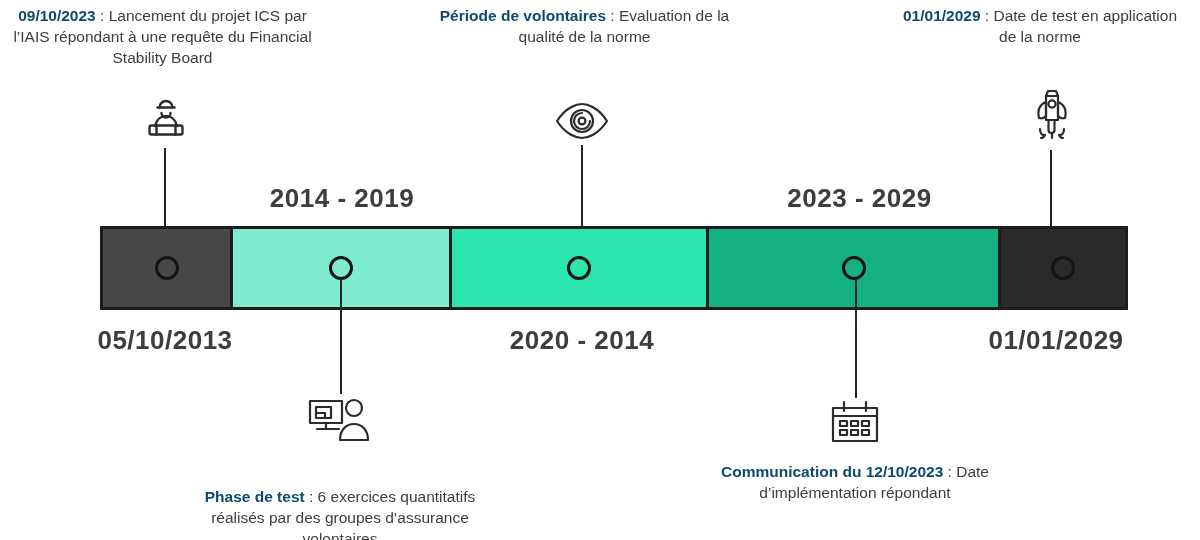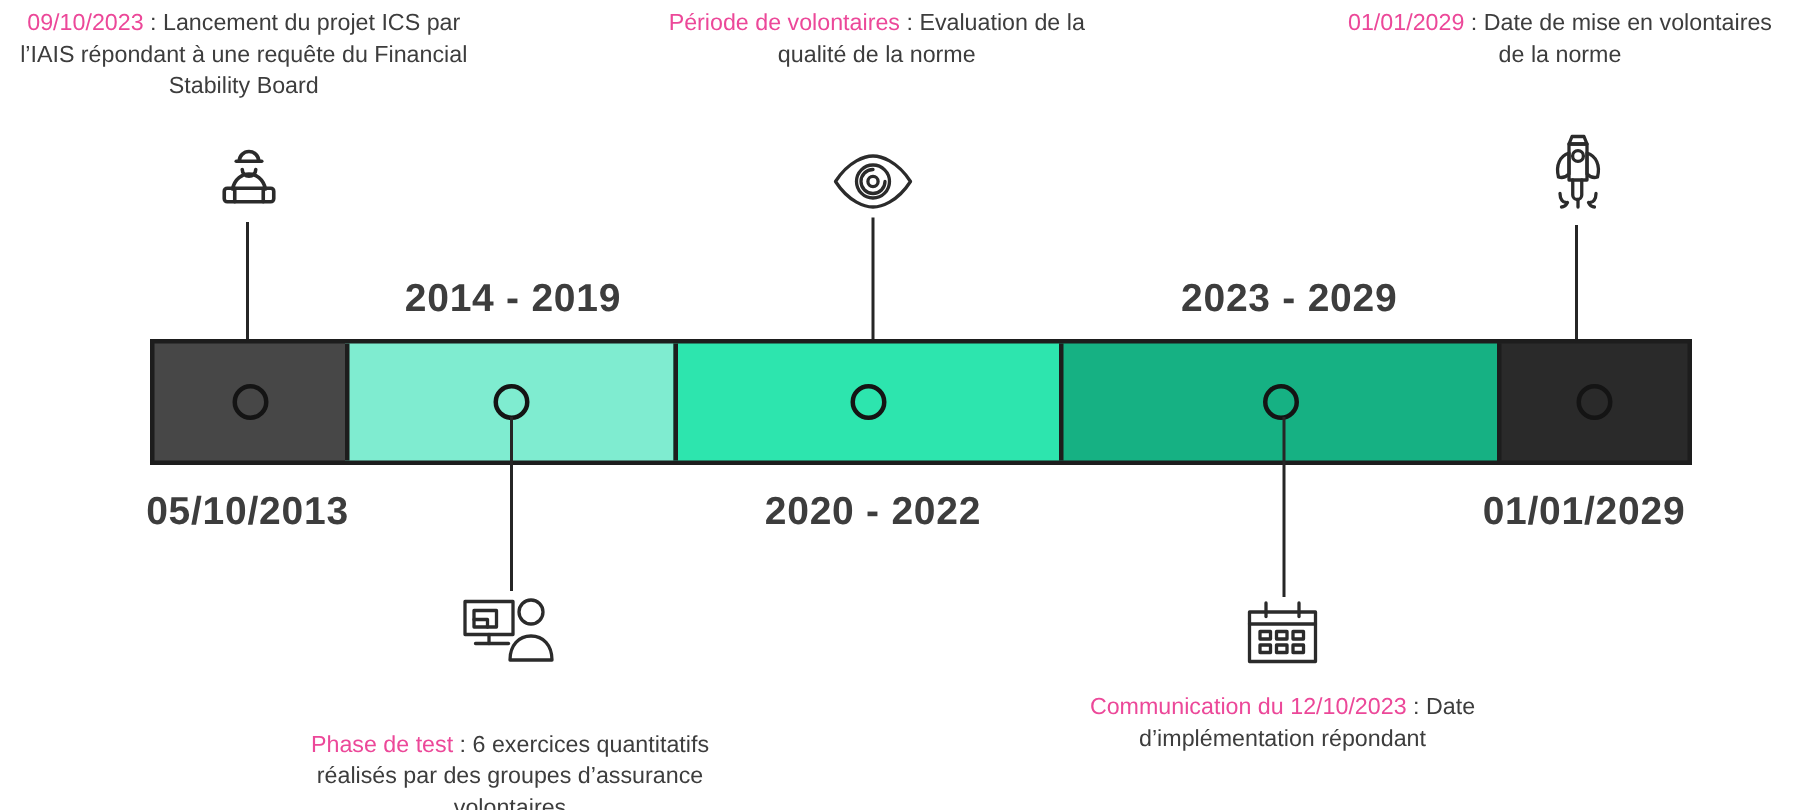--- a/index.html
+++ b/index.html
@@ -5,21 +5,21 @@
   html,body{margin:0;padding:0;}
   body{
     width:1200px;height:540px;background:#ffffff;
     font-family:"Liberation Sans",sans-serif;
     color:#3b3b3b;overflow:hidden;position:relative;
   }
   #stage{position:absolute;inset:0;}
 
   
   .callout{position:absolute;text-align:center;font-size:15.5px;line-height:21px;color:#3d3d3d;}
-  .callout b{font-weight:normal;color:#ec4899;}
+  .callout b{font-weight:bold;color:#0c4a6e;}
 
   
   .icon{position:absolute;display:flex;align-items:center;justify-content:center;}
   .icon svg{display:block;}
 
   
   .connector{position:absolute;width:1.6px;background:#262626;}
 
   
   #bar{
@@ -48,21 +48,21 @@
 
   <div class="callout" style="left:0px;top:5px;width:325px;">
     <b>09/10/2023</b><span> : Lancement du projet ICS par l’IAIS répondant à une requête du Financial Stability Board</span>
   </div>
 
   <div class="callout" style="left:437px;top:5px;width:295px;">
     <b>Période de volontaires</b><span> : Evaluation de la qualité de la norme</span>
   </div>
 
   <div class="callout" style="left:895px;top:5px;width:290px;">
-    <b>01/01/2029</b><span> : Date de mise en volontaires de la norme</span>
+    <b>01/01/2029</b><span> : Date de test en application de la norme</span>
   </div>
 
   <div class="icon" style="left:138px;top:92px;width:56px;height:56px;">
     <svg width="52" height="52" viewBox="0 0 52 52" fill="none" stroke="#2b2b2b" stroke-width="2.4" stroke-linecap="round" stroke-linejoin="round">
       <path d="M19.5 13.5 a6.5 6.5 0 0 1 13 0"></path>
       <line x1="17.5" y1="13.5" x2="34.5" y2="13.5"></line>
       <path d="M21.5 19 a4.5 4.5 0 0 0 9 0"></path>
       <path d="M15 32 c1.5 -7 6.5 -10 11 -10 s9.5 3 11 10"></path>
       <path d="M11.5 31.5 h29 a2 2 0 0 1 2 2 v5 a2 2 0 0 1 -2 2 h-29 a2 2 0 0 1 -2 -2 v-5 a2 2 0 0 1 2 -2 z"></path>
       <path d="M16.5 31.5 v9"></path>
@@ -114,21 +114,21 @@
     </div>
     <div class="seg" style="width:292px;background:#16b183;">
       <div class="marker"></div>
     </div>
     <div class="seg" style="flex:1;background:#2a2a2a;">
       <div class="marker"></div>
     </div>
   </div>
 
   <div class="period" style="left:75px;top:325px;width:180px;">05/10/2013</div>
-  <div class="period" style="left:452px;top:325px;width:260px;">2020 - 2022</div>
+  <div class="period" style="left:452px;top:325px;width:260px;">2020 - 2014</div>
   <div class="period" style="left:966px;top:325px;width:180px;">01/01/2029</div>
 
   <div class="connector" style="left:340px;top:278px;height:116px;"></div>
   <div class="connector" style="left:855px;top:278px;height:120px;"></div>
 
   <div class="icon" style="left:306px;top:394px;width:68px;height:50px;">
     <svg width="66" height="48" viewBox="0 0 66 48" fill="none" stroke="#2b2b2b" stroke-width="2.2" stroke-linecap="round" stroke-linejoin="round">
       <path d="M3 6 h32 v22 h-32 z"></path>
       <path d="M9 12 h15 v11 h-15 z"></path>
       <path d="M9 18 h9 v5"></path>

